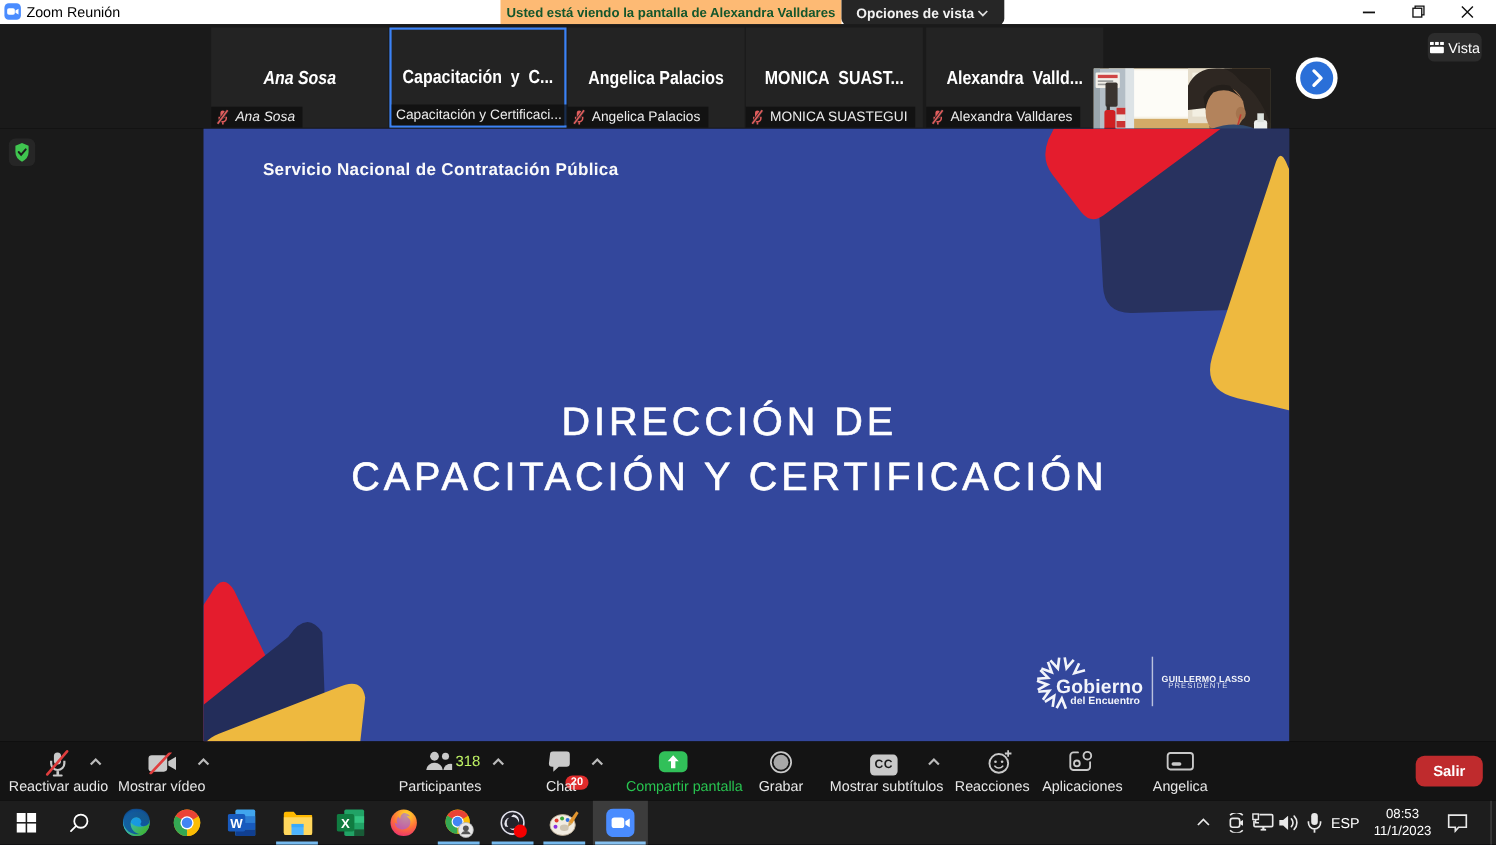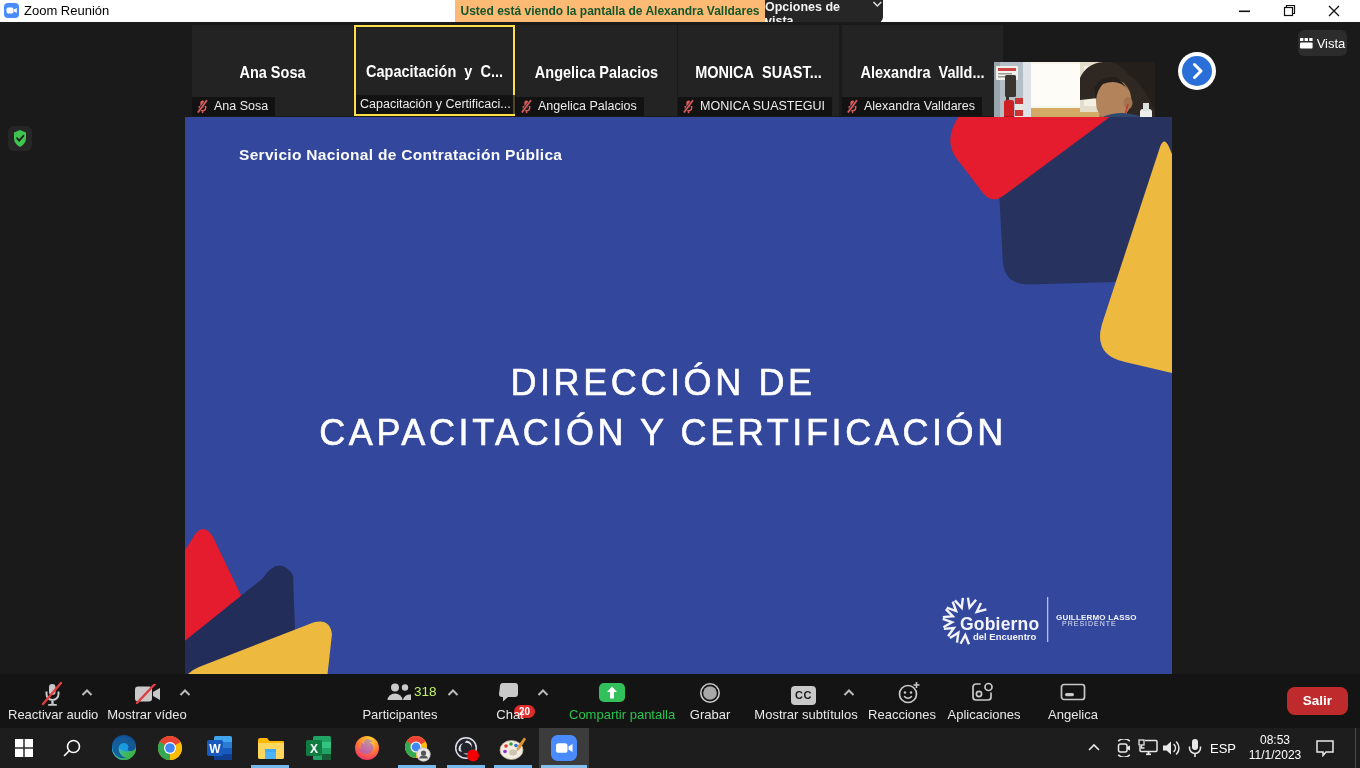--- a/index.html
+++ b/index.html
@@ -5,21 +5,21 @@
   * { margin:0; padding:0; box-sizing:border-box; -webkit-font-smoothing:antialiased; }
   html,body { width:1360px; height:768px; overflow:hidden; background:#000; }
   body { font-family:"Liberation Sans", sans-serif; position:relative; }
   .abs { position:absolute; }
 
   
   #titlebar { position:absolute; left:0; top:0; width:1360px; height:22px; background:#ffffff; }
   #zicon { position:absolute; left:4px; top:3px; width:15px; height:15px; border-radius:4px; background:#4a8cff; }
   #ztitle { position:absolute; left:24px; top:3px; font-size:13px; color:#000; }
   #greenbar { position:absolute; left:455px; top:0; width:310px; height:22px; background:#fdba74; color:#14562c; font-size:12px; font-weight:bold; text-align:center; line-height:22px; white-space:nowrap; }
-  #opciones { position:absolute; left:765px; top:0; width:118px; height:23px; background:#262626; border-radius:0 0 6px 6px; color:#f2f2f2; font-size:12.5px; font-weight:bold; display:flex; justify-content:center; }
+  #opciones { position:absolute; left:765px; top:0; width:148px; height:23px; background:#262626; border-radius:0 0 6px 6px; color:#f2f2f2; font-size:12.5px; font-weight:bold; display:flex; align-items:center; justify-content:center; }
   .winctl { position:absolute; top:0; height:22px; color:#111; }
 
   
   #strip { position:absolute; left:0; top:22px; width:1360px; height:95px; background:#1a1a1a; }
   .tile { position:absolute; top:3px; height:91px; background:#232323; }
   .tname { position:absolute; width:100%; top:39px; text-align:center; color:#fff; font-weight:bold; font-size:14.5px; transform:scaleY(1.18); }
   .tlabel { position:absolute; left:0; bottom:0; height:19px; background:rgba(12,12,12,0.72); color:#ececec; font-size:12.5px; line-height:19px; padding:0 7px 0 4px; white-space:nowrap; display:flex; align-items:center; }
   .micmute { width:13px; height:15px; margin-right:5px; }
 
   
@@ -57,33 +57,33 @@
       </svg></div>
   <svg class="winctl" style="left:1232px;" width="128" height="22" viewBox="0 0 128 22">
     <rect x="7" y="10.5" width="11" height="1.6" fill="#111"></rect>
     <rect x="52.5" y="7.5" width="8" height="8" fill="none" stroke="#111" stroke-width="1.2"></rect>
     <path d="M54.5 7.5 v-2 h8 v8 h-2" fill="none" stroke="#111" stroke-width="1.2"></path>
     <path d="M97 6 l10 10 M107 6 l-10 10" stroke="#111" stroke-width="1.3"></path>
   </svg>
 </div>
 
 <div id="strip">
-  <div class="tile" style="left:192px; width:161px;">
+  <div class="tile" style="left:192px; width:161px;font-style:italic;">
     <div class="tname">Ana Sosa</div>
     <div class="tlabel"><svg class="micmute" viewBox="0 0 14 16">
           <g fill="#e05c5c">
             <rect x="4.7" y="1.5" width="4.6" height="8" rx="2.3"></rect>
             <path d="M2.8 7.5 v1.5 a4.2 4.2 0 0 0 8.4 0 V7.5 h-1.5 v1.5 a2.7 2.7 0 0 1-5.4 0 V7.5 Z"></path>
             <rect x="6.3" y="13" width="1.6" height="2.2"></rect>
           </g>
           <path d="M2 14.5 L11.8 1.2" stroke="#252525" stroke-width="3.2"></path>
           <path d="M2 14.5 L11.8 1.2" stroke="#e05c5c" stroke-width="1.6"></path>
         </svg>Ana Sosa</div>
   </div>
-  <div class="tile" style="left:354px; width:161px; border:2px solid #fde047;">
+  <div class="tile" style="left:354px; width:161px; border:2px solid #3b82f6;">
     <div class="tname" style="top:36px;">Capacitación&nbsp; y&nbsp; C...</div>
     <div class="tlabel">Capacitación y Certificaci...</div>
   </div>
   <div class="tile" style="left:516px; width:161px;">
     <div class="tname">Angelica Palacios</div>
     <div class="tlabel"><svg class="micmute" viewBox="0 0 14 16">
           <g fill="#e05c5c">
             <rect x="4.7" y="1.5" width="4.6" height="8" rx="2.3"></rect>
             <path d="M2.8 7.5 v1.5 a4.2 4.2 0 0 0 8.4 0 V7.5 h-1.5 v1.5 a2.7 2.7 0 0 1-5.4 0 V7.5 Z"></path>
             <rect x="6.3" y="13" width="1.6" height="2.2"></rect>

